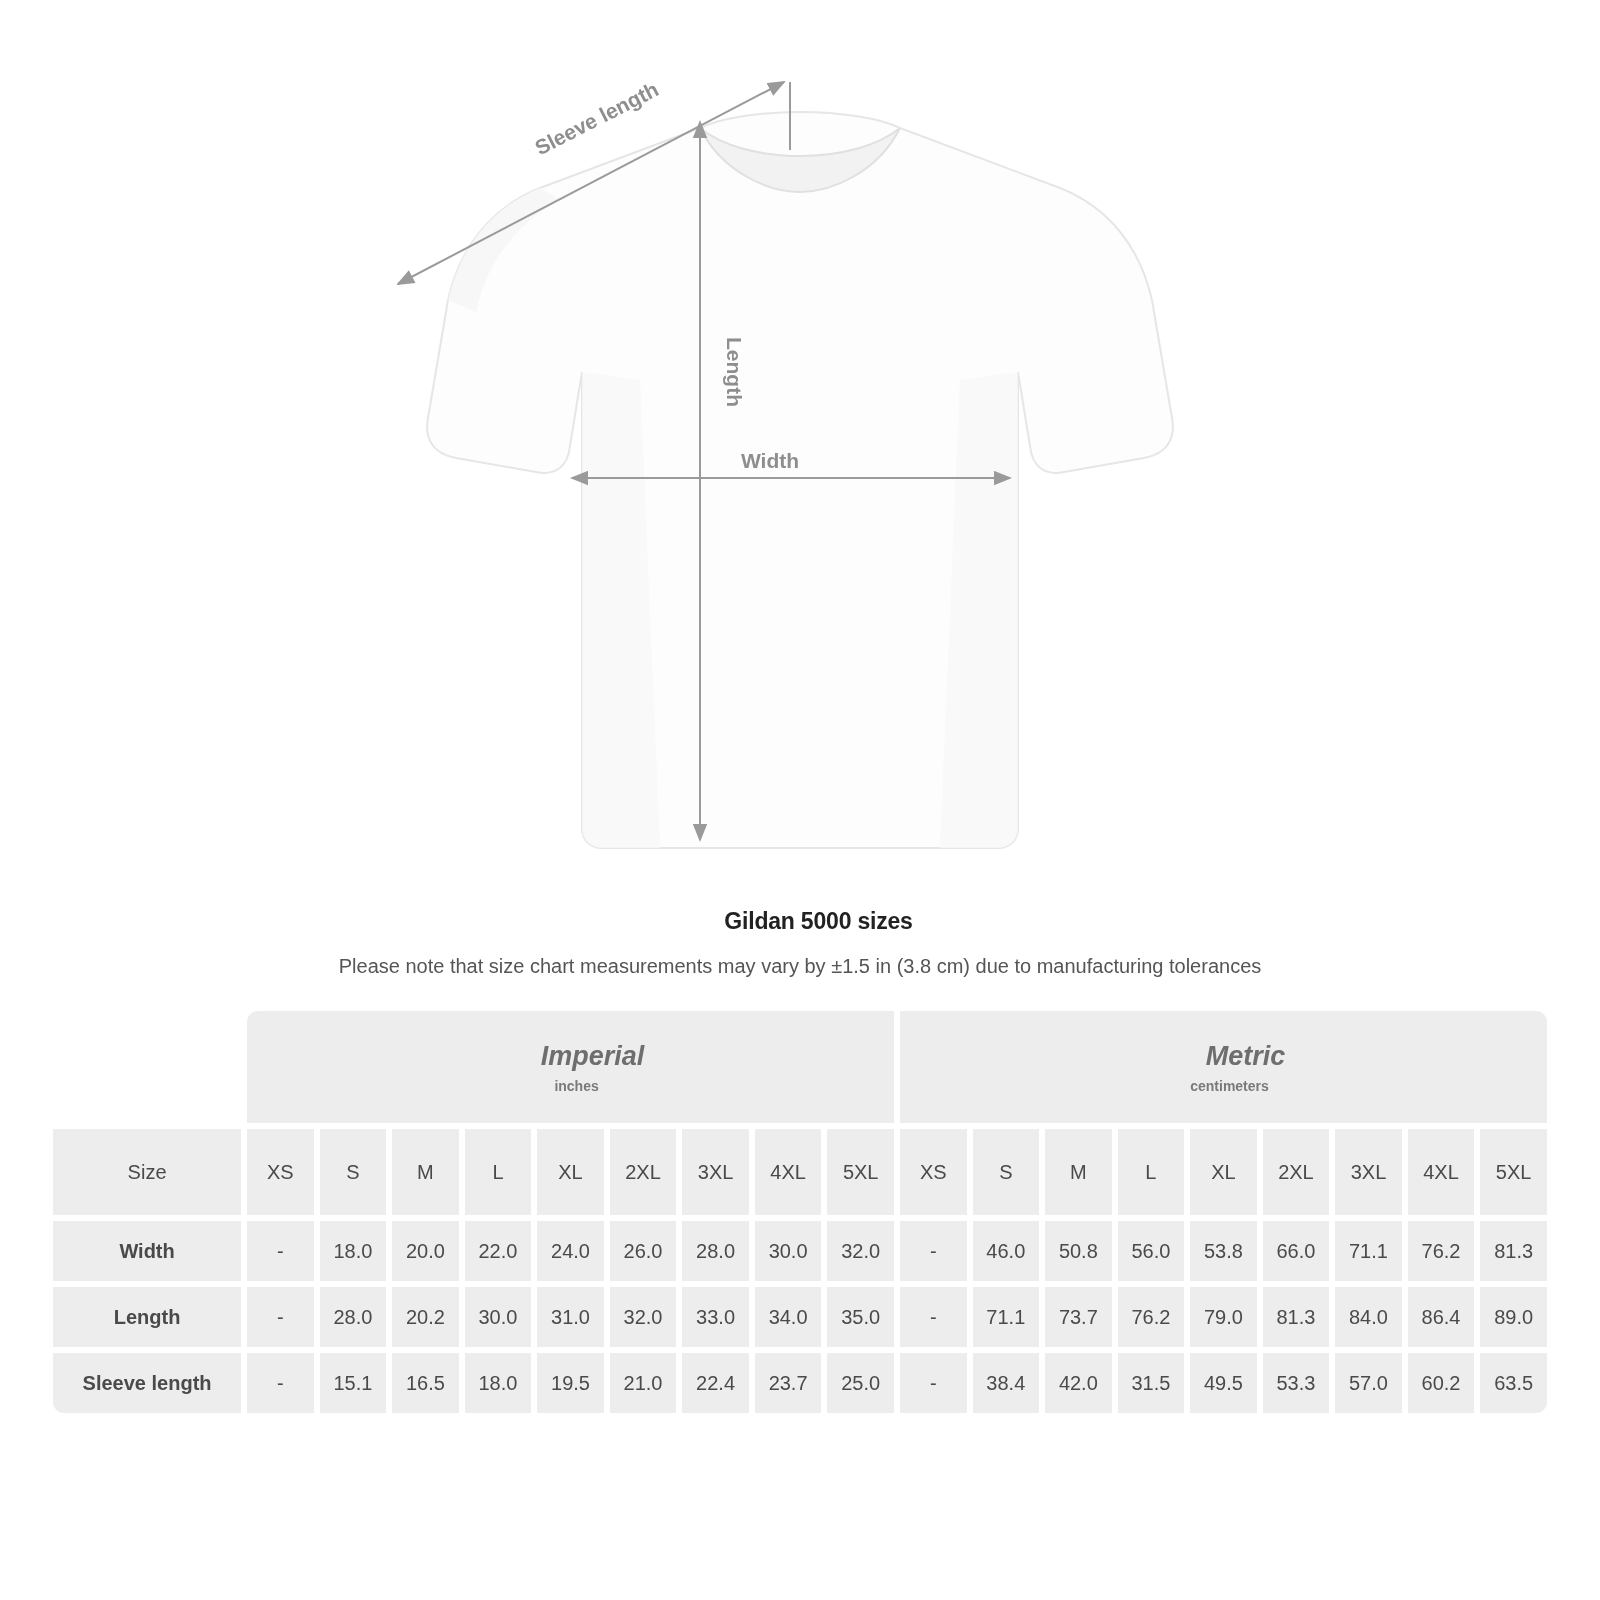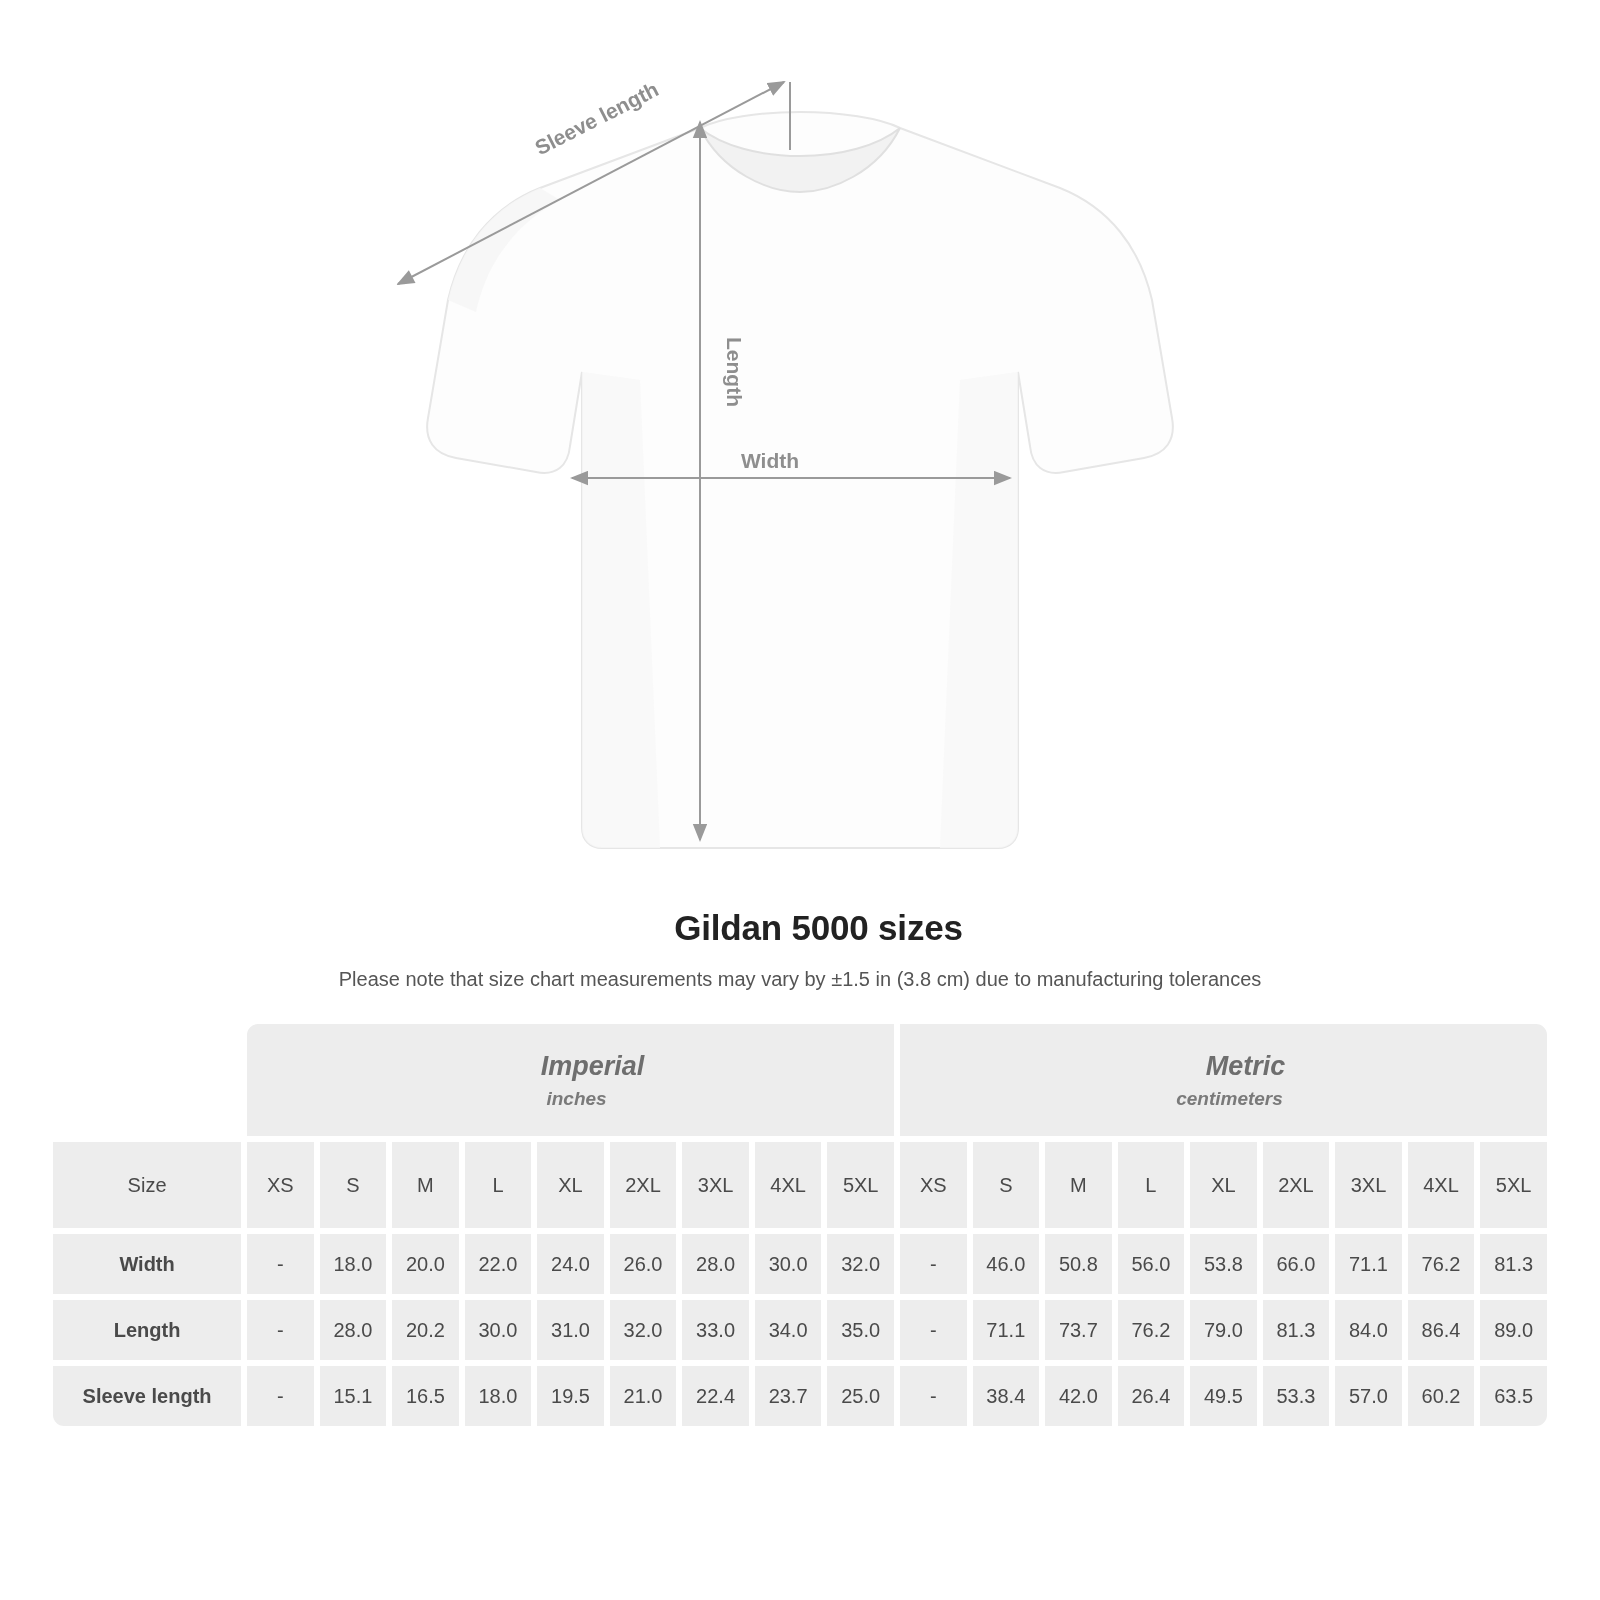--- a/index.html
+++ b/index.html
@@ -29,21 +29,21 @@
   .illustration svg {
     display: block;
   }
 
   
   .chart-heading {
     text-align: center;
     margin-top: 8px;
   }
   .chart-title {
-    font-size: 35px;
+    font-size: 23px;
     font-weight: bold;
     color: #222222;
     letter-spacing: -0.2px;
     padding-left: 37px;
   }
   .chart-note {
     font-size: 20px;
     color: #555555;
     margin-top: 20px;
   }
@@ -75,22 +75,21 @@
   }
   .unit-name {
     font-size: 27px;
     font-style: italic;
     font-weight: bold;
     color: #6e6e6e;
     line-height: 1.25;
     padding-left: 44px;
   }
   .unit-sub {
-    font-size: 19px;
-    font-style: italic;
+    font-size: 14px;
     color: #7a7a7a;
     margin-top: 4px;
     margin-left: 12px;
   }
   .corner-cell {
     background: #ffffff !important;
     border: none !important;
   }
   .row-label {
     font-weight: bold;
@@ -293,21 +292,21 @@
             <td class="value">16.5</td>
             <td class="value">18.0</td>
             <td class="value">19.5</td>
             <td class="value">21.0</td>
             <td class="value">22.4</td>
             <td class="value">23.7</td>
             <td class="value">25.0</td>
             <td class="value">-</td>
             <td class="value">38.4</td>
             <td class="value">42.0</td>
-            <td class="value">26.4</td>
+            <td class="value">31.5</td>
             <td class="value">49.5</td>
             <td class="value">53.3</td>
             <td class="value">57.0</td>
             <td class="value">60.2</td>
             <td class="value">63.5</td>
           </tr>
         </tbody>
     </table>
   </div>
 

